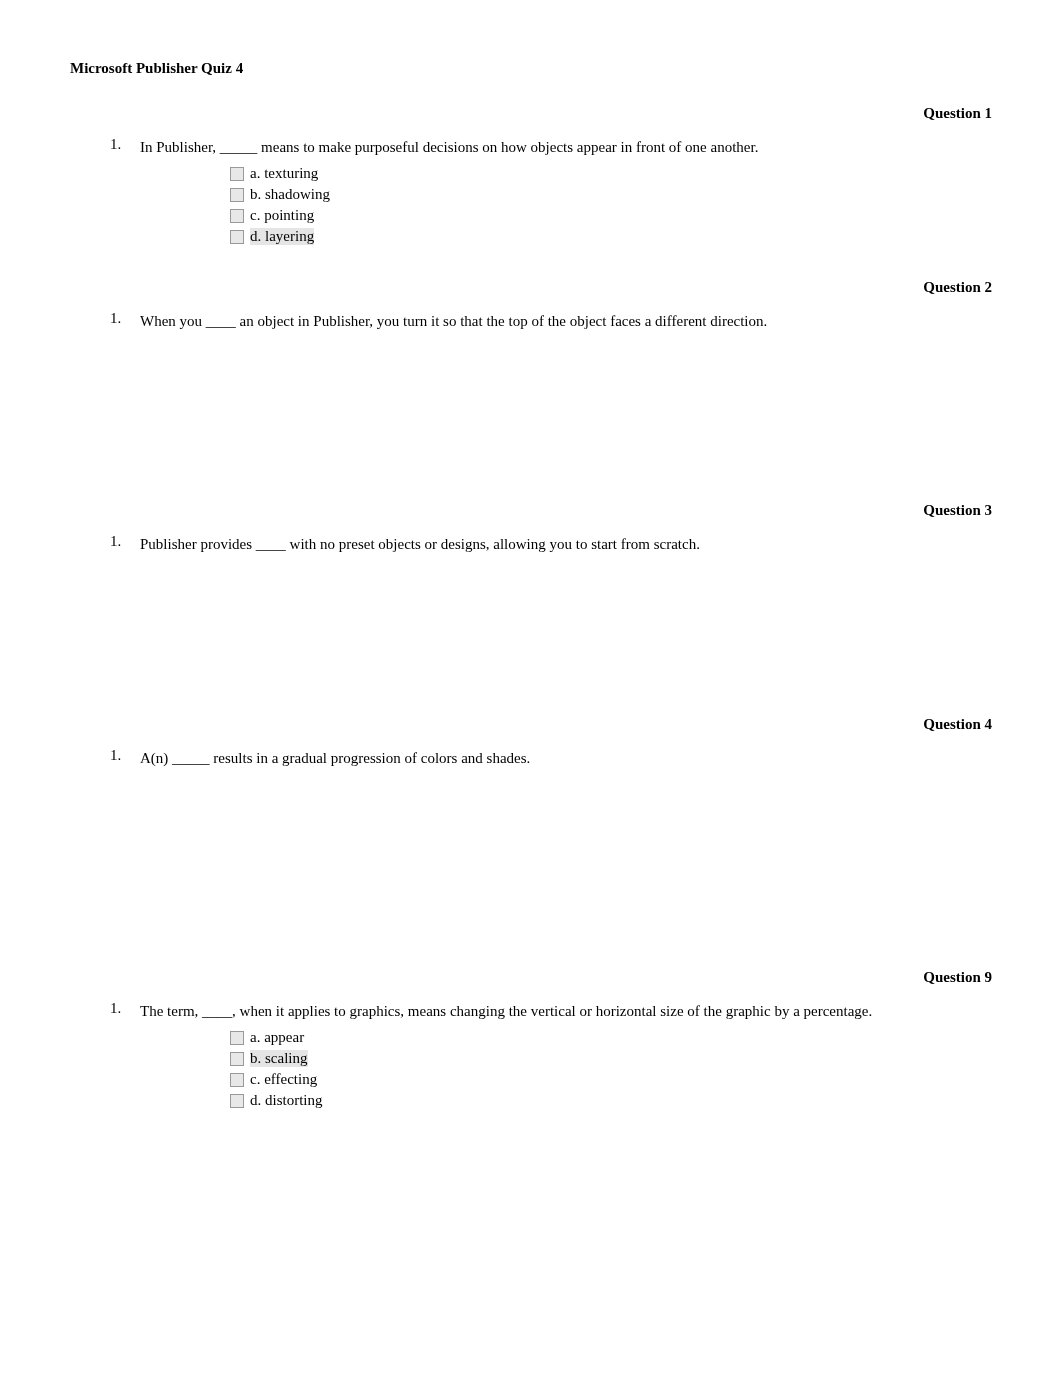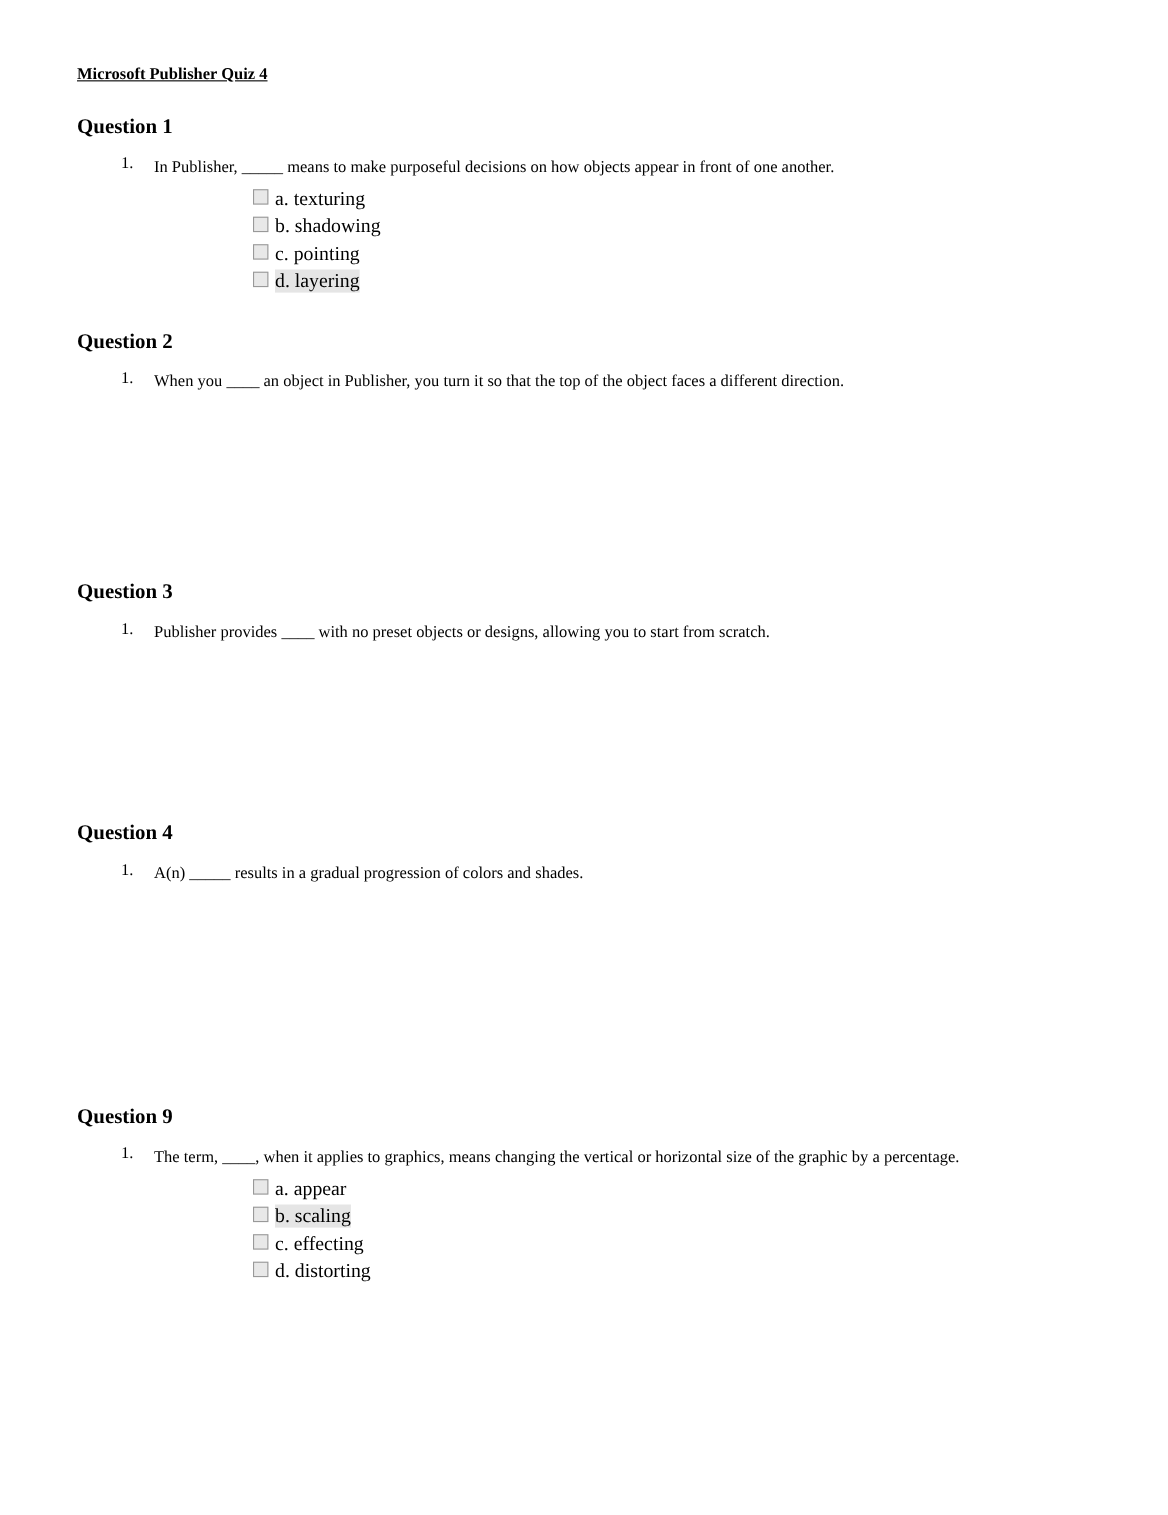--- a/index.html
+++ b/index.html
@@ -15,31 +15,31 @@
       color: #000000;
       padding: 60px 70px;
       width: 1062px;
       min-height: 1377px;
     }
 
     .page-title {
       font-weight: bold;
       font-size: 15px;
       margin-bottom: 28px;
-      text-decoration: underline;
     }
 
     .question-section {
       margin-bottom: 30px;
     }
 
     .question-label {
       font-weight: bold;
-      font-size: 19px;
+      font-size: 15px;
       margin-bottom: 14px;
+      text-align: right;
     }
 
     .question-item {
       display: flex;
       margin-left: 40px;
       margin-bottom: 10px;
     }
 
     .question-number {
       min-width: 30px;
@@ -53,21 +53,21 @@
 
     .answer-choices {
       margin-left: 90px;
       margin-top: 6px;
     }
 
     .answer-choice {
       display: flex;
       align-items: flex-start;
       margin-bottom: 4px;
-      font-size: 18px;
+      font-size: 15px;
     }
 
     .choice-checkbox {
       width: 14px;
       height: 14px;
       border: 1px solid #999;
       background: #e8e8e8;
       margin-right: 6px;
       margin-top: 2px;
       flex-shrink: 0;

